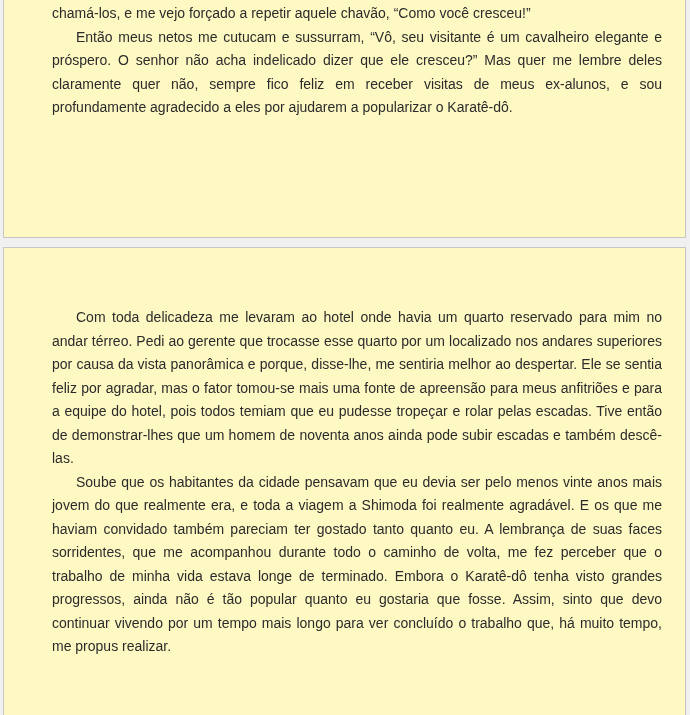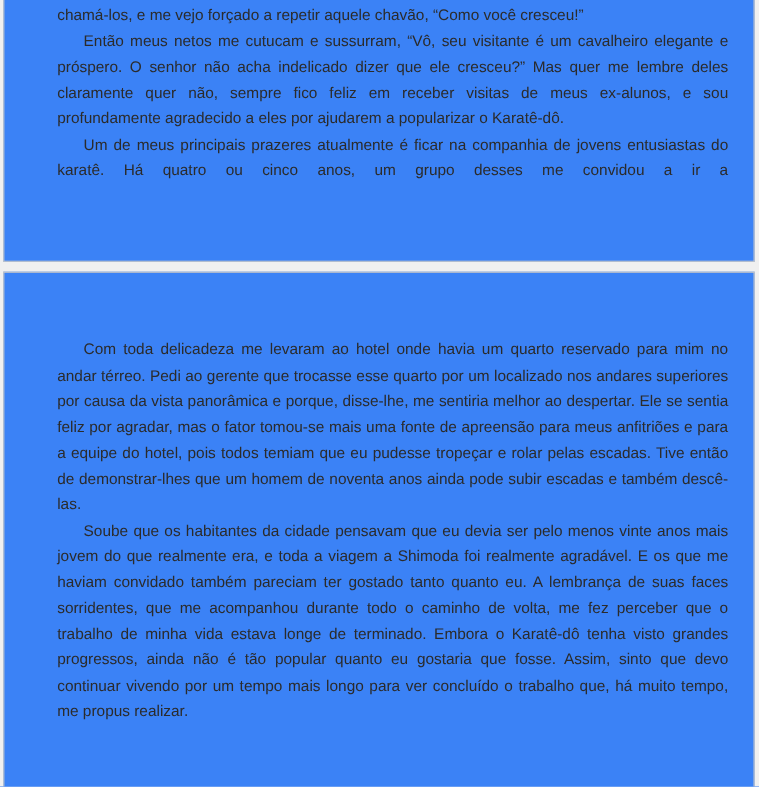--- a/index.html
+++ b/index.html
@@ -14,21 +14,21 @@
     font-family: "Liberation Sans", "DejaVu Sans", sans-serif;
   }
   .viewer {
     width: 690px;
     height: 715px;
     overflow: hidden;
   }
   .page {
     margin-left: 3px;
     width: 681px;
-    background: #3b82f6;
+    background: #fef9c3;
     border: 1px solid #c6c6c6;
     box-sizing: content-box;
   }
   .page-1 {
     border-top: none;
     height: 237px;
     overflow: hidden;
   }
   .page-gap {
     height: 9px;
@@ -58,21 +58,20 @@
 </style>
 </head>
 <body>
 
 <div class="viewer">
 
   <div class="page page-1">
     <div class="page-inner">
       <p class="para no-indent">chamá-los, e me vejo forçado a repetir aquele chavão, “Como você cresceu!”</p>
       <p class="para">Então meus netos me cutucam e sussurram, “Vô, seu visitante é um cavalheiro elegante e próspero. O senhor não acha indelicado dizer que ele cresceu?” Mas quer me lembre deles claramente quer não, sempre fico feliz em receber visitas de meus ex-alunos, e sou profundamente agradecido a eles por ajudarem a popularizar o Karatê-dô.</p>
-      <p class="para justify-last">Um de meus principais prazeres atualmente é ficar na companhia de jovens entusiastas do karatê. Há quatro ou cinco anos, um grupo desses me convidou a ir a</p>
     </div>
   </div>
 
   <div class="page-gap"></div>
 
   <div class="page page-2">
     <div class="page-inner">
       <p class="para">Com toda delicadeza me levaram ao hotel onde havia um quarto reservado para mim no andar térreo. Pedi ao gerente que trocasse esse quarto por um localizado nos andares superiores por causa da vista panorâmica e porque, disse-lhe, me sentiria melhor ao despertar. Ele se sentia feliz por agradar, mas o fator tomou-se mais uma fonte de apreensão para meus anfitriões e para a equipe do hotel, pois todos temiam que eu pudesse tropeçar e rolar pelas escadas. Tive então de demonstrar-lhes que um homem de noventa anos ainda pode subir escadas e também descê-las.</p>
       <p class="para">Soube que os habitantes da cidade pensavam que eu devia ser pelo menos vinte anos mais jovem do que realmente era, e toda a viagem a Shimoda foi realmente agradável. E os que me haviam convidado também pareciam ter gostado tanto quanto eu. A lembrança de suas faces sorridentes, que me acompanhou durante todo o caminho de volta, me fez perceber que o trabalho de minha vida estava longe de terminado. Embora o Karatê-dô tenha visto grandes progressos, ainda não é tão popular quanto eu gostaria que fosse. Assim, sinto que devo continuar vivendo por um tempo mais longo para ver concluído o trabalho que, há muito tempo, me propus realizar.</p>
     </div>

